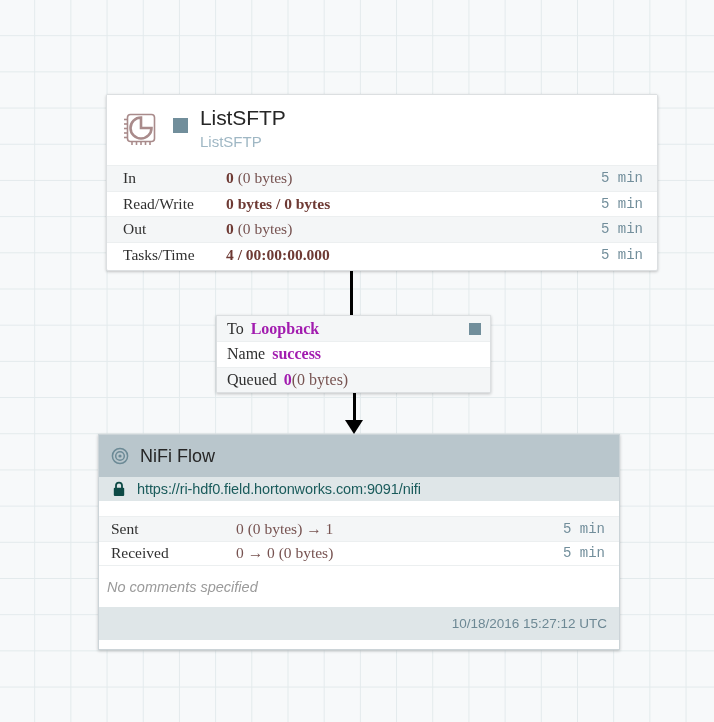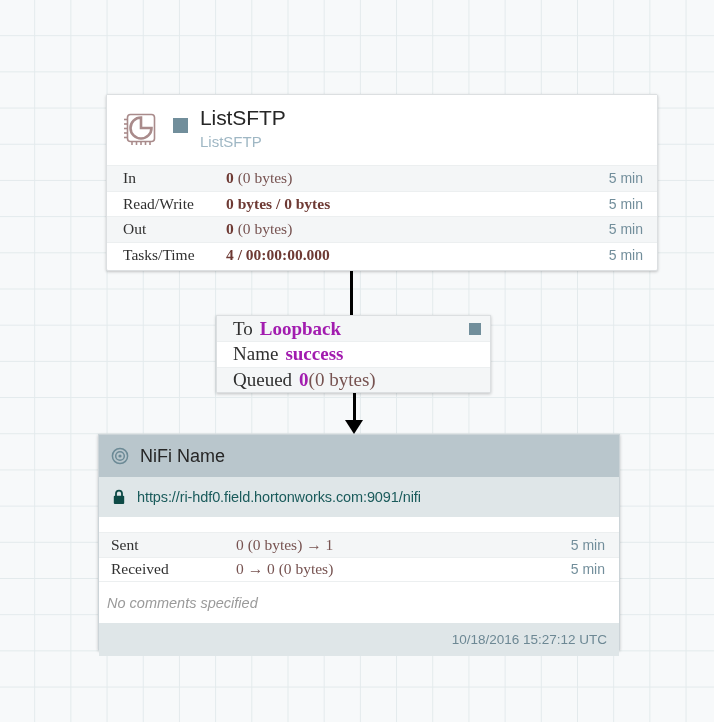--- a/index.html
+++ b/index.html
@@ -100,41 +100,41 @@
   }
   .stat-value {
     color: #775351;
     flex: 1 1 auto;
     white-space: nowrap;
     font-family: Liberation Serif, serif;
   }
   .stat-value b { font-weight: bold; color: #6e3a34; }
   .stat-time {
     color: #728e9b;
-    font-family: Liberation Sans, sans-serif;
+    font-family: Liberation Mono, monospace;
     font-size: 14px;
     text-align: right;
   }
 
   
   #connlabel {
     left: 216px;
     top: 315px;
     width: 275px;
     height: 78px;
     border: 1px solid #dcdfe1;
   }
   .conn-row {
     display: flex;
     align-items: center;
     height: 25.3px;
     box-sizing: border-box;
-    padding: 0 9px 0 16px;
+    padding: 0 9px 0 10px;
     font-family: "Liberation Serif", serif;
-    font-size: 19px;
+    font-size: 16px;
     color: #303030;
     border-top: 1px solid #eceff0;
   }
   .conn-row:first-child { border-top: none; }
   .conn-row.alt { background: #f4f6f7; }
   .conn-row.plain { background: #ffffff; }
   .conn-key { margin-right: 7px; }
   .conn-val { color: #a21caf; font-weight: bold; }
   .conn-val.soft { color: #775351; font-weight: normal; }
   .conn-spacer { flex: 1 1 auto; }
@@ -159,21 +159,21 @@
     align-items: center;
     padding-left: 12px;
     box-sizing: border-box;
   }
   .rpg-head-name {
     font-size: 18px;
     color: #262626;
     margin-left: 11px;
   }
   .rpg-url-row {
-    height: 40px;
+    height: 24px;
     background: #dfe6e8;
     display: flex;
     align-items: center;
     padding-left: 13px;
     box-sizing: border-box;
   }
   .rpg-url {
     font-size: 14.5px;
     color: #1a5b5b;
     margin-left: 11px;
@@ -316,21 +316,21 @@
   </div>
 
   <div class="panel" id="rpg">
 
     <div class="rpg-head">
       <svg width="18" height="18" viewBox="0 0 18 18">
         <circle cx="9" cy="9" r="7.6" fill="none" stroke="#6c8a96" stroke-width="1.5"></circle>
         <circle cx="9" cy="9" r="4.3" fill="none" stroke="#6c8a96" stroke-width="1.5"></circle>
         <circle cx="9" cy="9" r="1.6" fill="#6c8a96"></circle>
       </svg>
-      <span class="rpg-head-name">NiFi Name</span>
+      <span class="rpg-head-name">NiFi Flow</span>
     </div>
 
     <div class="rpg-url-row">
       <svg width="14" height="16" viewBox="0 0 14 16">
         <path d="M4 7 V4.6 A3 3 0 0 1 10 4.6 V7" fill="none" stroke="#0e4a46" stroke-width="1.8"></path>
         <rect x="1.8" y="6.8" width="10.4" height="8.2" rx="1" fill="#0e4a46"></rect>
       </svg>
       <span class="rpg-url">https://ri-hdf0.field.hortonworks.com:9091/nifi</span>
     </div>
 

